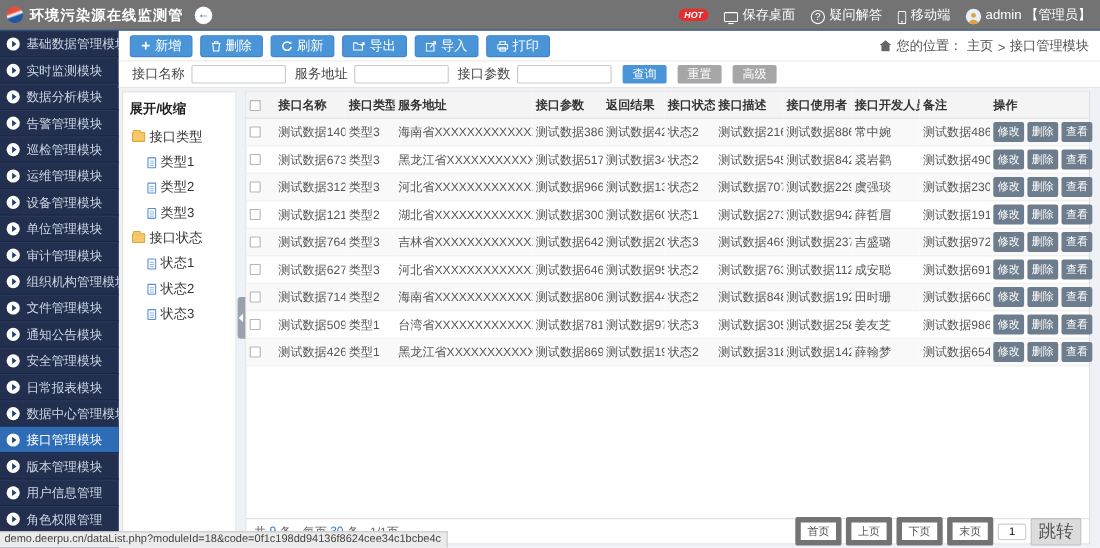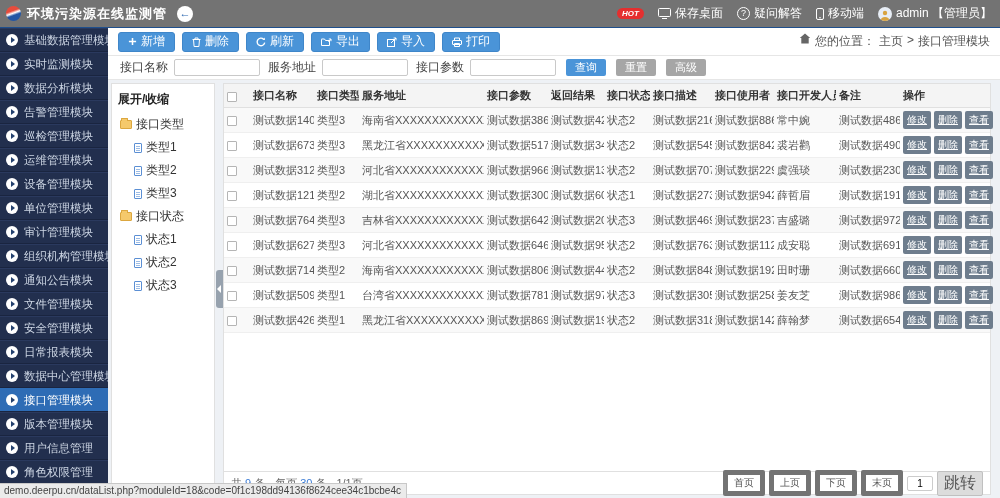--- a/index.html
+++ b/index.html
@@ -6,40 +6,40 @@
   html,body { width:1000px; height:498px; overflow:hidden; }
   body { font-family:"Liberation Sans","DejaVu Sans",sans-serif; background:#eef1f5; position:relative; }
 
   
   .top-header { height:28px; background:#737373; border-bottom:1px solid #1f4f8c; display:flex; align-items:center; color:#fff; padding:0 8px 0 6px; }
   .logo-ball { width:15px; height:15px; border-radius:50%; background:linear-gradient(160deg,#e74c3c 35%,#ffffff 48%,#2255a4 60%); margin-right:6px; flex:0 0 auto; }
   .app-title { font-size:13px; font-weight:bold; letter-spacing:1px; }
   .back-circle { width:16px; height:16px; border-radius:50%; background:#fff; color:#2c68b0; font-size:11px; line-height:15px; text-align:center; margin-left:10px; font-weight:bold; cursor:pointer; }
   .hdr-right { margin-left:auto; display:flex; align-items:center; gap:14px; font-size:12px; }
   .hot-badge { background:#e52f2f; color:#fff; font-size:8px; font-weight:bold; font-style:italic; padding:1px 5px; border-radius:7px; }
-  .hdr-item { display:flex; align-items:center; gap:4px; cursor:pointer; }
+  .hdr-item { display:flex; align-items:flex-end; gap:4px; cursor:pointer; }
   .hdr-item svg { display:block; }
   .q-circle { width:13px; height:13px; border-radius:50%; border:1px solid #fff; font-size:9px; line-height:11px; text-align:center; }
   .avatar { width:14px; height:14px; border-radius:50%; background:#e8eef6; display:flex; align-items:flex-end; justify-content:center; overflow:hidden; }
 
   
   .app-body { display:flex; height:470px; }
   .sidebar { width:108px; background:#222f4e; flex:0 0 auto; overflow:hidden; }
   .side-item { height:24px; display:flex; align-items:center; gap:6px; padding:0 6px; font-size:11.5px; color:#cdd6e4; border-bottom:1px solid #1a2540; border-top:1px solid #2a395e; cursor:pointer; white-space:nowrap; }
   .side-item.active { background:#2e6cb5; color:#fff; border-top-color:#2e6cb5; }
   .side-icon { width:12px; height:12px; border-radius:50%; background:#fff; position:relative; flex:0 0 auto; }
   .side-icon::after { content:''; position:absolute; left:5px; top:3px; border-left:4px solid #23406e; border-top:3px solid transparent; border-bottom:3px solid transparent; }
 
   .main { flex:1; display:flex; flex-direction:column; min-width:0; }
 
   
   .toolbar-row { height:28px; background:#fff; border-bottom:1px solid #e6e6e6; display:flex; align-items:center; padding:0 10px; gap:7px; flex:0 0 auto; }
   .tb-btn { background:#4a94d8; color:#fff; border:1px solid #3f86c9; border-radius:3px; font-size:12px; height:20px; padding:0 9px; display:inline-flex; align-items:center; gap:4px; cursor:pointer; font-family:inherit; }
   .tb-btn svg { display:block; }
-  .breadcrumb { margin-left:auto; font-size:12px; color:#555; display:flex; align-items:flex-start; gap:4px; }
+  .breadcrumb { margin-left:auto; font-size:12px; color:#555; display:flex; align-items:flex-end; gap:4px; }
   .crumb-link { color:#555; cursor:pointer; }
 
   
   .search-row { height:24px; background:#fff; border-bottom:1px solid #e6e6e6; display:flex; align-items:center; padding:0 10px; gap:6px; font-size:12px; color:#444; flex:0 0 auto; }
   .search-label { margin-left:2px; }
   .search-input { width:86px; height:17px; border:1px solid #c9c9c9; border-radius:2px; font-size:11px; padding:0 3px; }
   .s-btn { border:none; border-radius:2px; color:#fff; font-size:11px; height:17px; padding:0 9px; cursor:pointer; font-family:inherit; margin-left:4px; }
   .s-btn.blue { background:#4a94d8; }
   .s-btn.gray { background:#a6a6a6; }
 
@@ -58,21 +58,21 @@
   .collapse-handle { width:7px; height:38px; background:#97a2ae; border-radius:3px 0 0 3px; cursor:pointer; position:relative; }
   .collapse-handle::after { content:''; position:absolute; top:15px; left:1px; border-right:4px solid #fff; border-top:4px solid transparent; border-bottom:4px solid transparent; }
 
   .table-panel { flex:1; background:#fff; border:1px solid #e0e0e0; display:flex; flex-direction:column; min-width:0; }
   table { border-collapse:collapse; width:100%; table-layout:fixed; font-size:11px; color:#555; }
   th { background:#f4f4f4; color:#333; font-weight:bold; text-align:left; padding:4px 3px; border-bottom:1px solid #e0e0e0; white-space:nowrap; overflow:hidden; font-size:11px; }
   td { padding:3px 3px; border-bottom:1px solid #efefef; white-space:nowrap; overflow:hidden; }
   tbody tr:nth-child(odd) td { background:#f9f9f9; }
   .cb { display:inline-block; width:10px; height:10px; border:1px solid #b5b5b5; border-radius:1px; background:#fff; vertical-align:middle; cursor:pointer; }
   .ops { overflow:visible; }
-  .op-btn { background:#6e7d8d; color:#fff; border:none; border-radius:2px; font-size:10px; padding:2px 4px; margin-right:3px; cursor:pointer; font-family:inherit;text-decoration:underline; }
+  .op-btn { background:#6e7d8d; color:#fff; border:none; border-radius:2px; font-size:10px; padding:2px 4px; margin-right:3px; cursor:pointer; font-family:inherit; }
 
   .pagi { margin-top:auto; border-top:1px solid #e0e0e0; height:23px; display:flex; align-items:center; font-size:11px; color:#666; padding:0 7px; gap:3px; flex:0 0 auto; }
   .blue-num { color:#3a7bd5; }
   .pagi-right { margin-left:auto; display:flex; align-items:center; gap:4px; }
   .pg-btn { border:5px solid #737373; background:#fff; color:#555; font-size:10px; padding:1px 6px; border-radius:2px; cursor:pointer; font-family:inherit; }
   .jump-input { width:26px; height:15px; border:1px solid #ccc; border-radius:2px; font-size:10px; text-align:center; }
   .jump-btn { border:1px solid #c0c0c0; background:#dcdcdc; color:#555; font-size:16px; padding:1px 6px; border-radius:2px; cursor:pointer; font-family:inherit; }
 
   .status-bar { position:absolute; left:0; bottom:0; background:#ebebeb; border:1px solid #c8c8c8; border-left:none; border-bottom:none; font-size:10px; color:#444; padding:1px 5px 2px 4px; max-width:420px; white-space:nowrap; }
 </style>
@@ -157,25 +157,25 @@
       <div class="side-item">
         <span class="side-icon"></span>
         <span>审计管理模块</span>
       </div>
       <div class="side-item">
         <span class="side-icon"></span>
         <span>组织机构管理模块</span>
       </div>
       <div class="side-item">
         <span class="side-icon"></span>
+        <span>文件管理模块</span>
+      </div>
+      <div class="side-item">
+        <span class="side-icon"></span>
         <span>通知公告模块</span>
-      </div>
-      <div class="side-item">
-        <span class="side-icon"></span>
-        <span>文件管理模块</span>
       </div>
       <div class="side-item">
         <span class="side-icon"></span>
         <span>安全管理模块</span>
       </div>
       <div class="side-item">
         <span class="side-icon"></span>
         <span>日常报表模块</span>
       </div>
       <div class="side-item">

